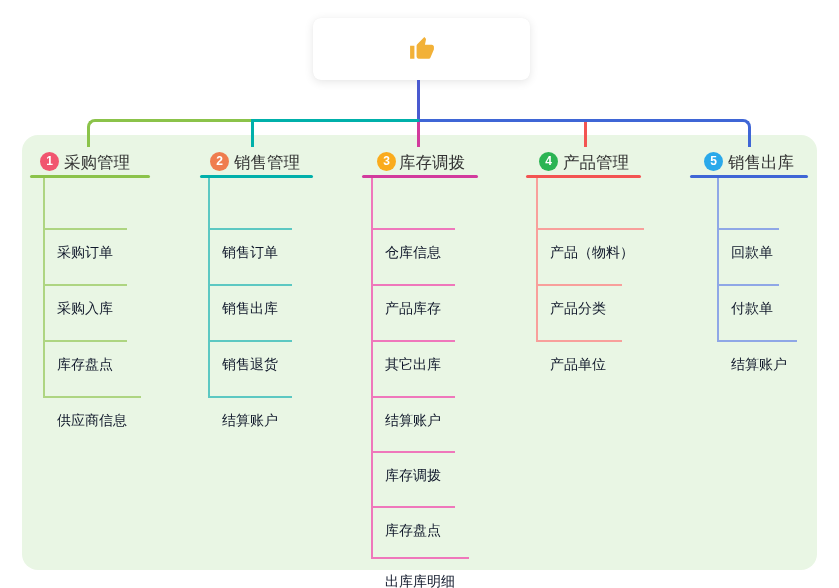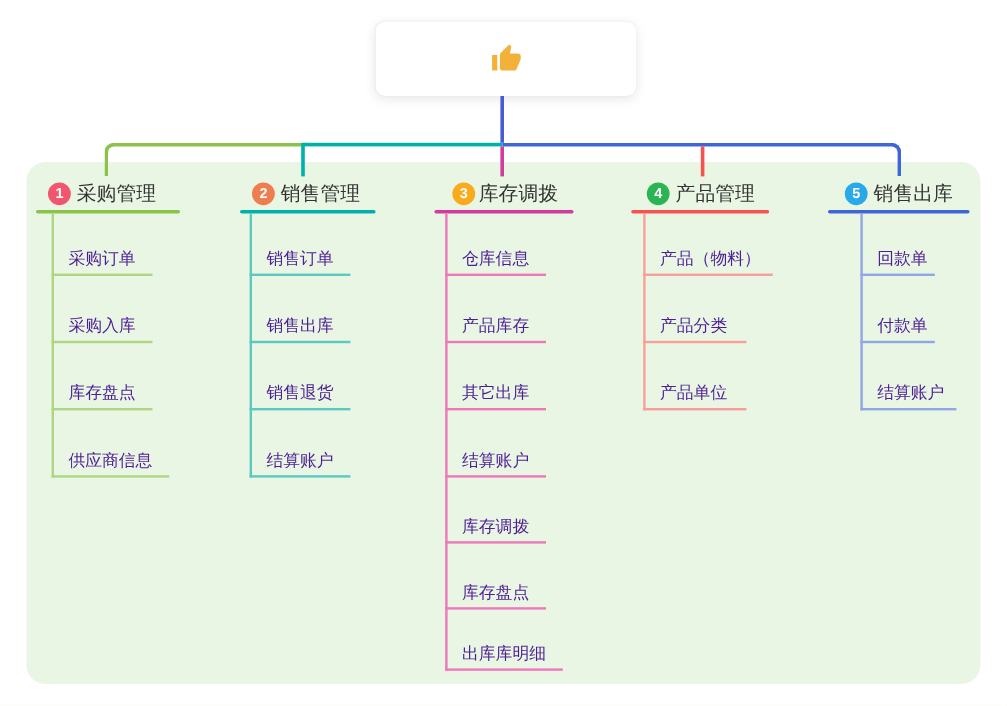--- a/index.html
+++ b/index.html
@@ -18,21 +18,21 @@
   .vline,.hline{position:absolute;}
   .corner-left{position:absolute;box-sizing:border-box;border-left:3px solid;border-top:3px solid;border-top-left-radius:8px;}
   .corner-right{position:absolute;box-sizing:border-box;border-right:3px solid;border-top:3px solid;border-top-right-radius:8px;}
   .badge{
     position:absolute;top:152px;width:19px;height:19px;border-radius:50%;
     color:#ffffff;font-size:12px;font-weight:bold;line-height:19px;text-align:center;
   }
   .topic-label{position:absolute;top:150px;height:24px;line-height:24px;font-size:16.5px;color:#333333;white-space:nowrap;text-align:center;}
   .topic-underline{position:absolute;top:175px;height:3px;border-radius:2px;}
   .rail{position:absolute;top:178px;width:2px;}
-  .child-label{position:absolute;height:22px;line-height:22px;font-size:14px;color:#4c1d95;white-space:nowrap;}
+  .child-label{position:absolute;height:22px;line-height:22px;font-size:14px;color:#0f172a;white-space:nowrap;margin-top:37px;}
   .child-underline{position:absolute;height:2px;}
   .thumb-icon{width:26px;height:26px;display:block;}
 </style>
 </head>
 <body>
 
 <div id="canvas">
 
   <div class="panel" style="background: rgb(233, 246, 228);"></div>
 

